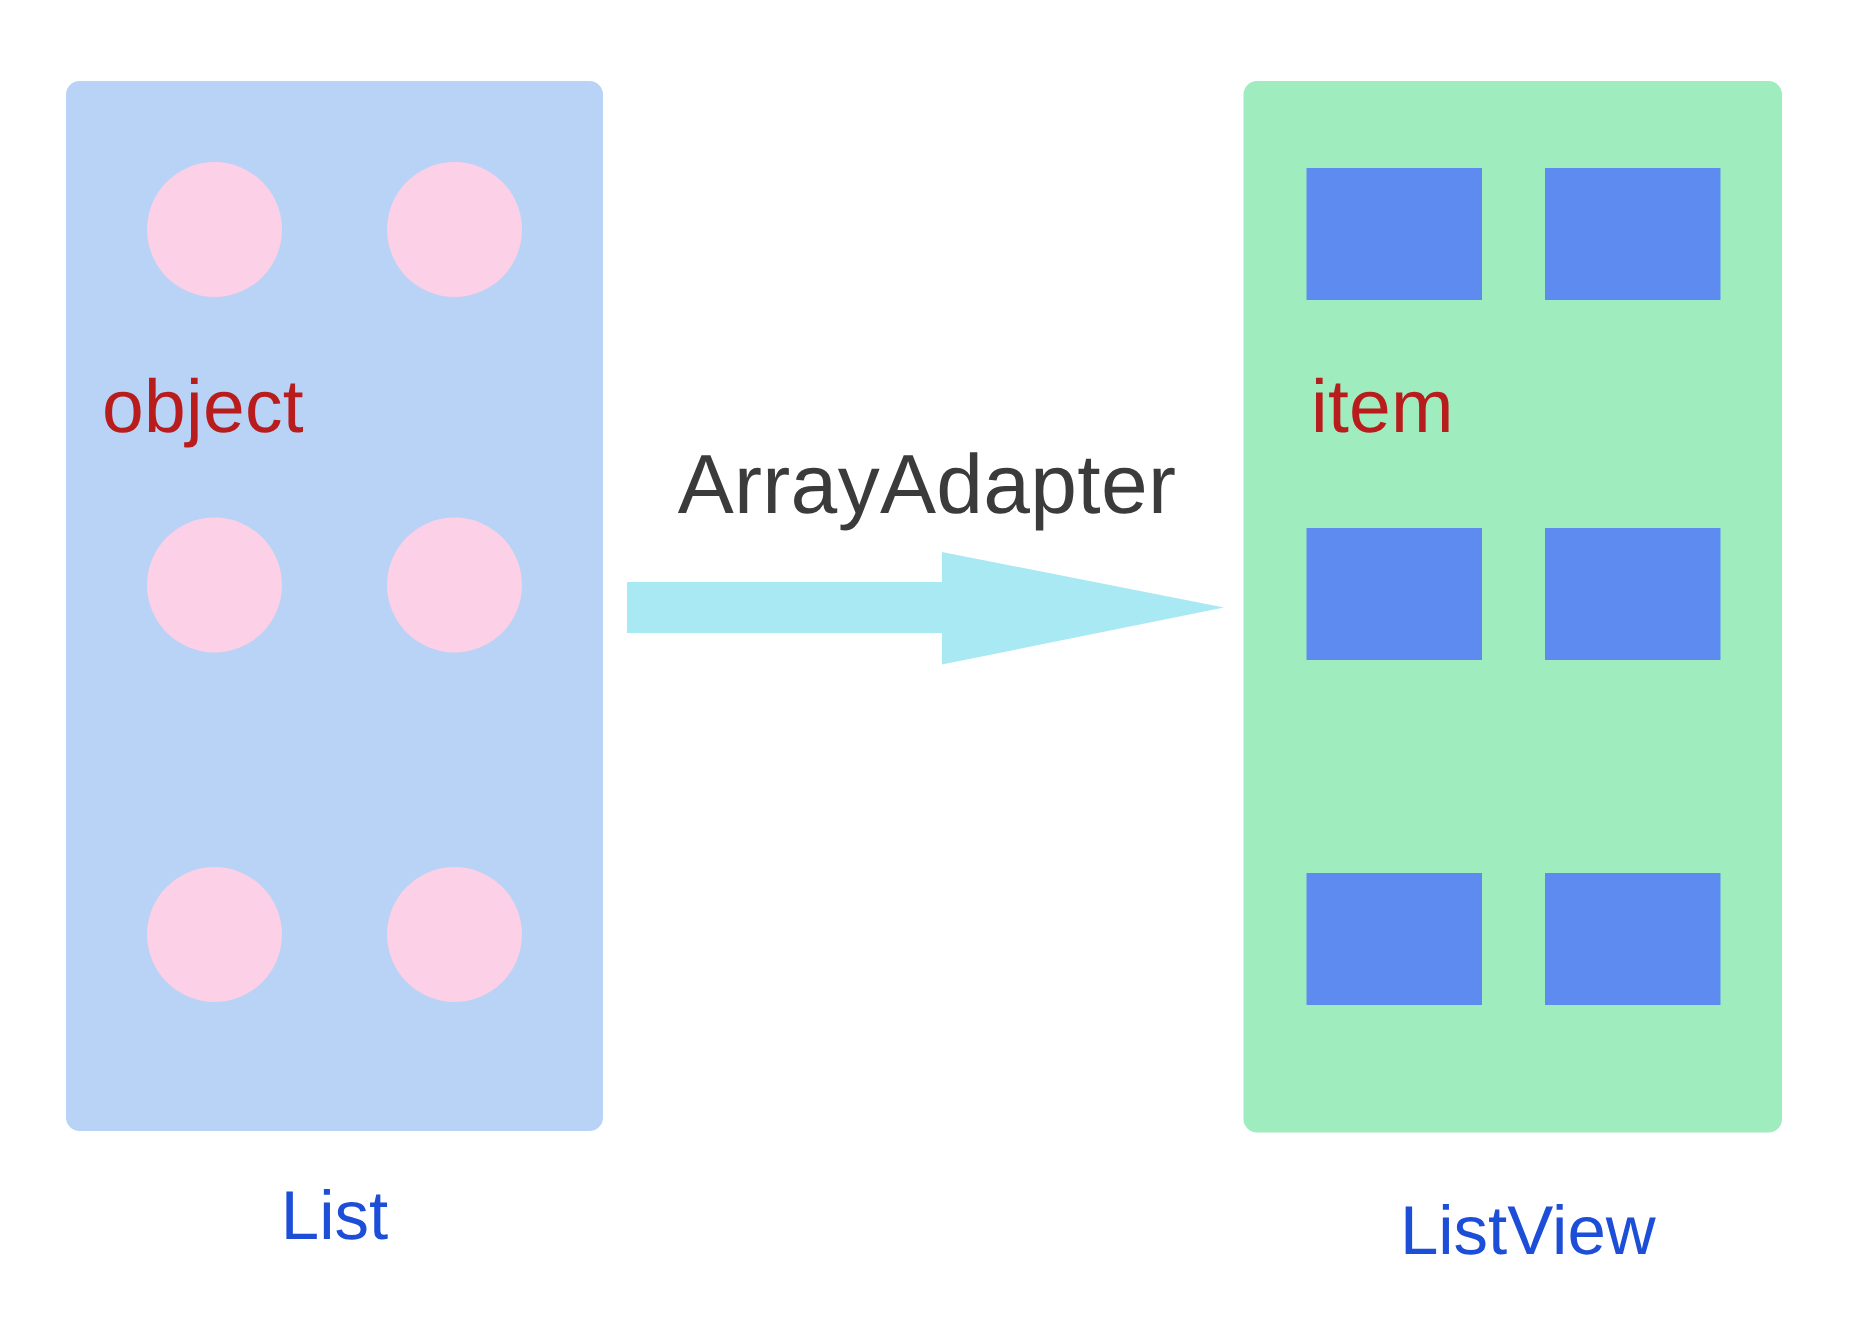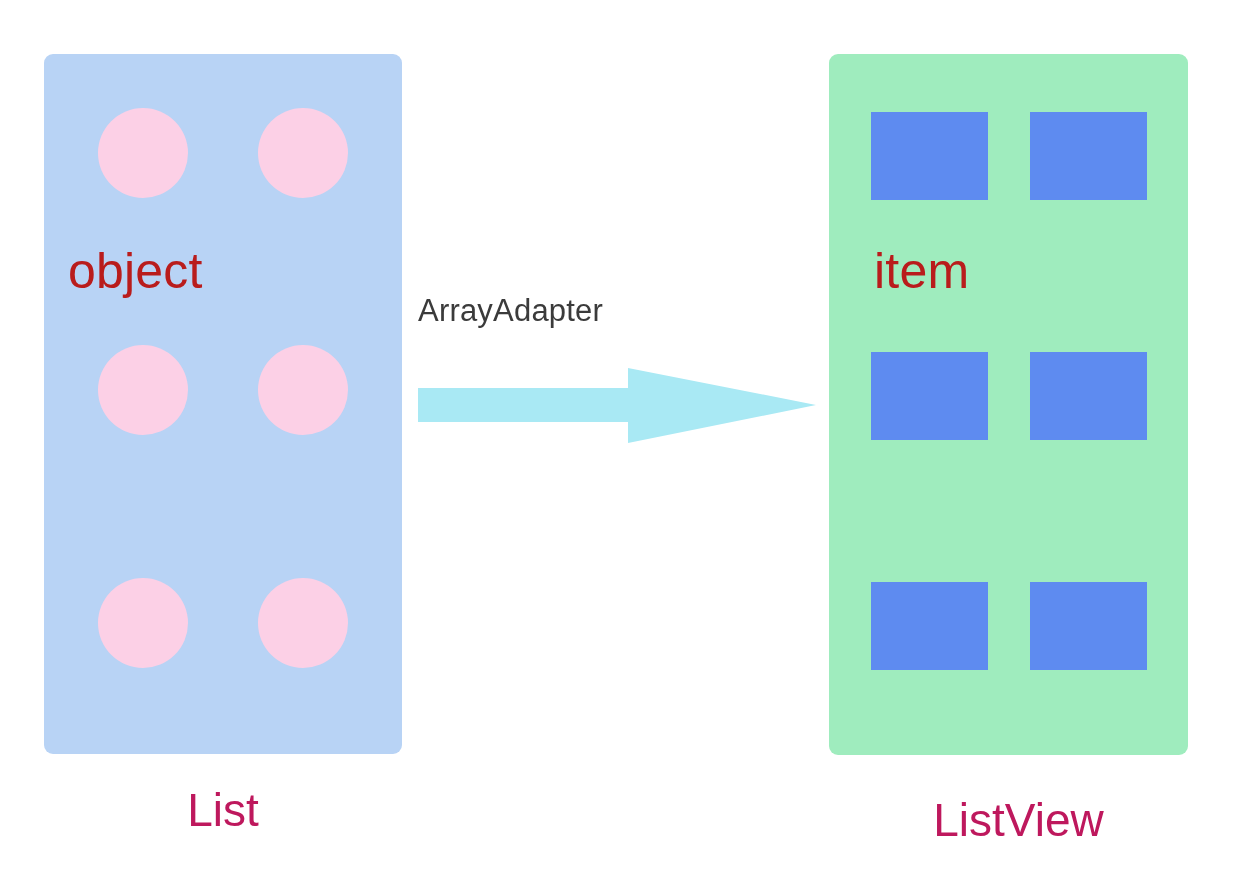--- a/index.html
+++ b/index.html
@@ -101,34 +101,34 @@
     display: block;
     width: 406px;
     height: 88px;
   }
 
   #adapter-label {
     position: absolute;
     left: 418px;
     top: 295px;
     width: 400px;
-    text-align: left;
-    font-size: 31px;
+    text-align: center;
+    font-size: 56px;
     line-height: 1;
     color: #3b3b3b;
     white-space: nowrap;
     letter-spacing: 0.2px;
   }
 
   
   .caption {
     position: absolute;
     font-size: 46px;
     line-height: 1;
-    color: #be185d;
+    color: #1d4ed8;
     text-align: center;
     white-space: nowrap;
   }
   #source-caption {
     left: 44px;
     top: 787px;
     width: 358px;
   }
   #target-caption {
     left: 839px;

